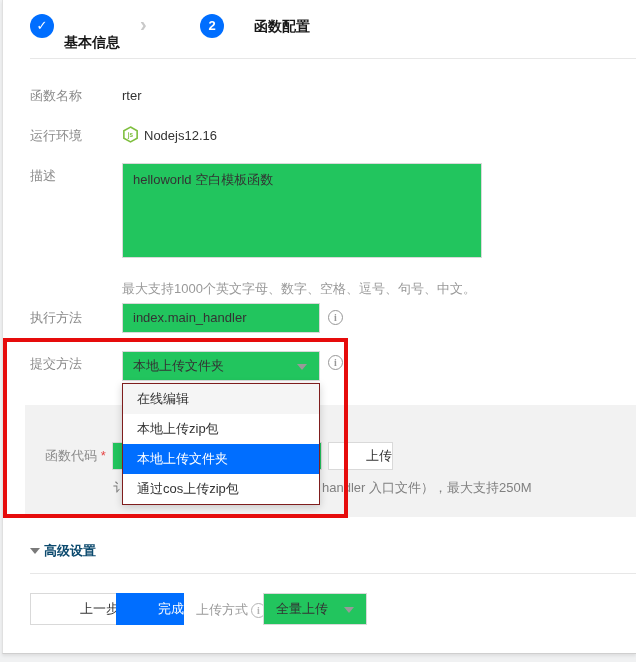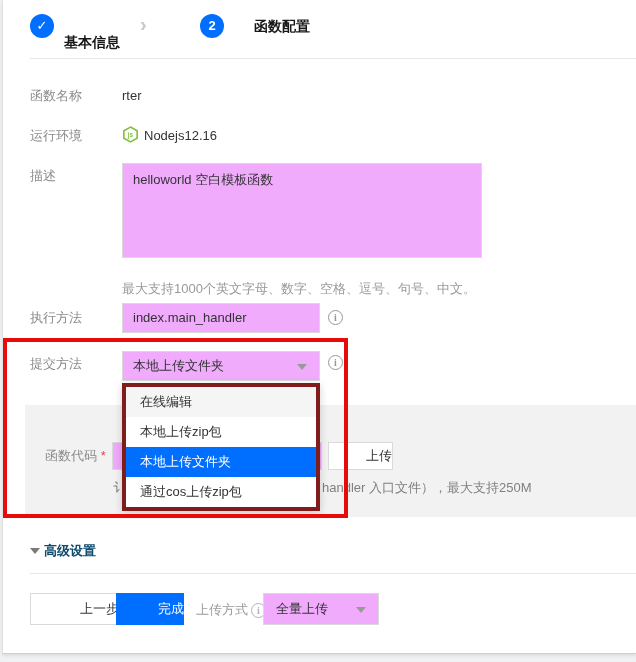--- a/index.html
+++ b/index.html
@@ -10,32 +10,32 @@
           border-left:1px solid #e0e0e0; border-bottom:1px solid #cfcfcf;
           box-shadow:0 2px 3px rgba(0,0,0,.08); }
   .abs { position:absolute; }
   .lbl { font-size:13px; color:#8a8a8a; line-height:16px; }
   .val { font-size:13px; color:#333; line-height:16px; }
   .step-circle { width:24px; height:24px; border-radius:50%; background:#006eff; color:#fff;
                  text-align:center; line-height:24px; font-size:13px; font-weight:bold; }
   .step-label { font-size:14px; font-weight:bold; color:#181818; line-height:18px; }
   .chev { font-size:20px; color:#c9c9c9; line-height:20px; font-weight:bold; }
   .hline { height:1px; background:#e7e7e7; }
-  .box { background:#f0abfc; border:1px solid #d9d9d9; }
+  .box { background:#22c55e; border:1px solid #d9d9d9; }
   .inputtext { font-size:13px; color:#333; line-height:28px; padding-left:10px; white-space:nowrap; overflow:hidden; }
   .caret { width:0; height:0; border-left:5px solid transparent; border-right:5px solid transparent;
            border-top:6px solid #999; }
   .info { display:inline-block; width:15px; height:15px; border:1px solid #979797; border-radius:50%;
           color:#979797; font-size:10px; line-height:13px; text-align:center; font-style:normal;
           font-family:"Liberation Serif","DejaVu Serif",serif; font-weight:bold; }
   .graysec { background:#f2f2f2; }
   .btn { text-align:right; font-size:13px; cursor:pointer; }
   .btn-white { background:#fff; border:1px solid #d9d9d9; color:#333; }
   .btn-blue { background:#006eff; color:#ffffff; }
-  .menu { background:#fff; border:4px solid #7f1d1d; box-shadow:0 2px 8px rgba(0,0,0,.18); z-index:10; }
+  .menu { background:#fff; border:1px solid #7f1d1d; box-shadow:0 2px 8px rgba(0,0,0,.18); z-index:10; }
   .opt { height:30px; line-height:30px; padding-left:14px; font-size:13px; color:#333; cursor:pointer; }
   .opt.first { background:#f5f5f5; }
   .opt.selected { background:#006eff; color:#fff; }
   .redrect { border:4px solid #e60c0c; z-index:50; pointer-events:none; }
   .tri-down { width:0; height:0; border-left:5px solid transparent; border-right:5px solid transparent;
               border-top:6px solid #7a7a7a; }
   .star { color:#e54545; }
   .notetxt { font-size:13px; color:#808080; line-height:16px; white-space:nowrap; }
 </style>
 </head>
@@ -101,17 +101,17 @@
 
   <div class="abs tri-down" style="left:30px; top:548px;"></div>
   <div class="abs" style="left:44px; top:542px; font-size:13px; font-weight:bold; color:#0c4a6e;">高级设置</div>
   <div class="abs hline" style="left:30px; top:573px; width:606px;"></div>
 
   <div class="abs btn btn-white" style="left:30px; top:593px; width:90px; height:32px; line-height:30px;">上一步</div>
   <div class="abs btn btn-blue" style="left:116px; top:593px; width:68px; height:32px; line-height:32px;">完成</div>
   <div class="abs" style="left:196px; top:601px; font-size:13px; color:#9b9b9b;">
     <span>上传方式</span><i class="info" style="margin-left:3px; border-color:#b3b3b3; color:#b3b3b3;">i</i>
   </div>
-  <div class="abs box" style="left:263px; top:593px; width:116px; height:32px;">
+  <div class="abs box" style="left:263px; top:593px; width:104px; height:32px;">
     <div class="inputtext" style="line-height:30px; padding-left:12px;">全量上传</div>
     <div class="caret" style="position:absolute; right:12px; top:13px;"></div>
   </div>
 </div>
 
 </body></html>

